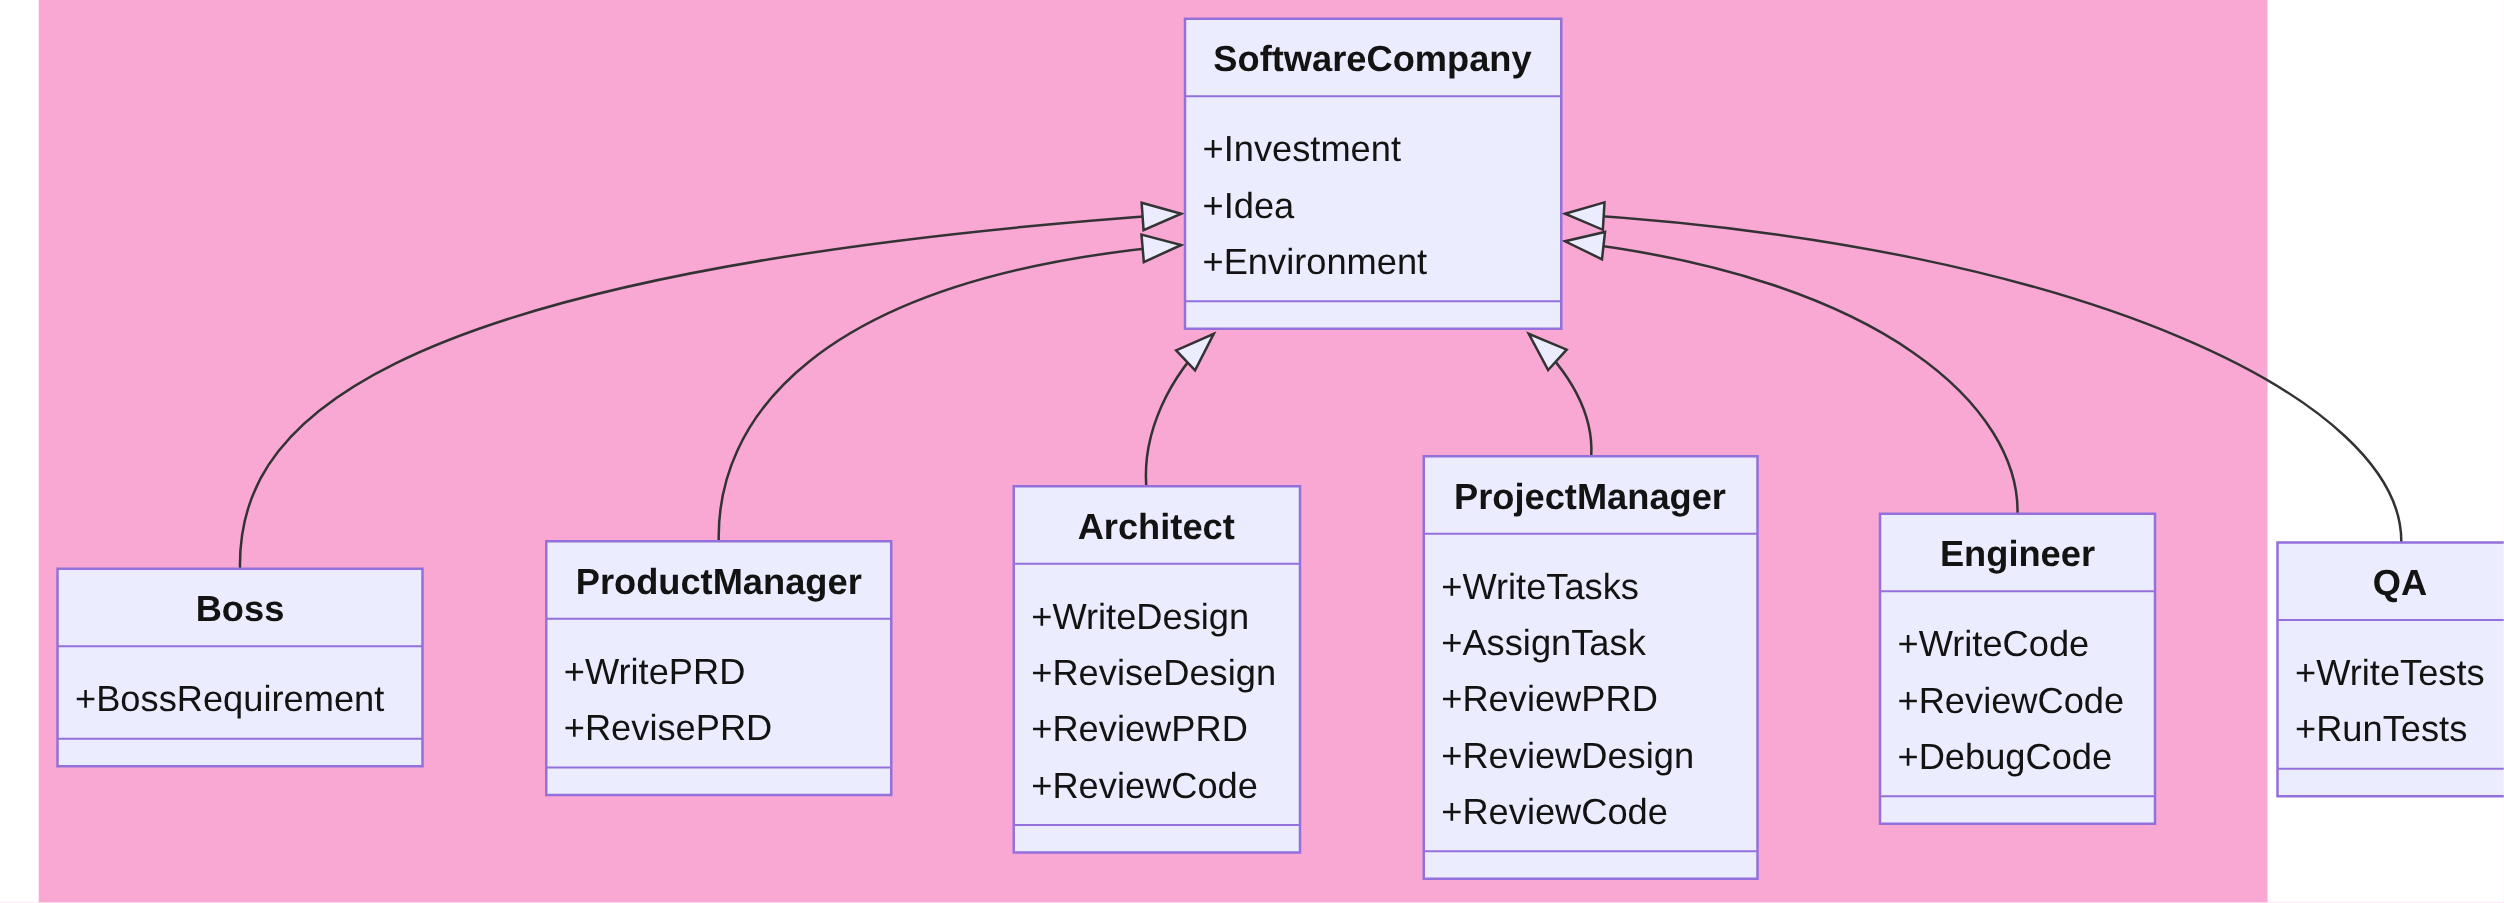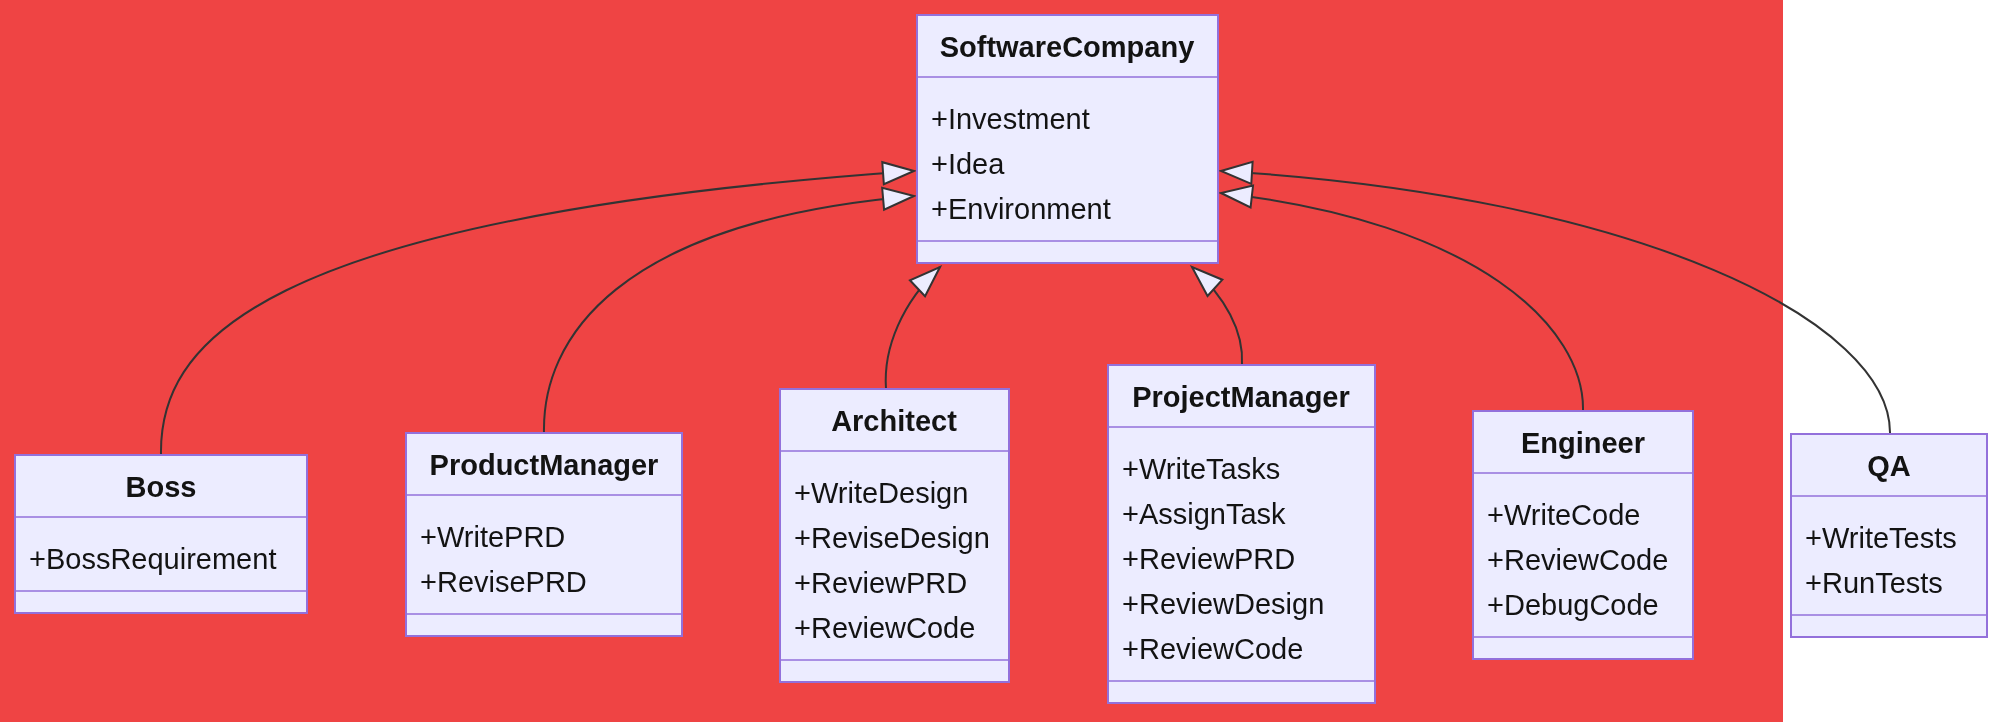--- a/index.html
+++ b/index.html
@@ -1,21 +1,22 @@
 <!DOCTYPE html>
 <html><head>
 <meta charset="utf-8">
 <style>
   html, body { margin: 0; padding: 0; background: #ffffff; }
   .stage {
     position: relative;
     width: 1783px;
     height: 722px;
-    background: #ef4444;
+    background: #f9a8d4;
     font-family: "Liberation Sans", "DejaVu Sans", sans-serif;
+    margin-left: 31px;
   }
   svg { display: block; }
   .node-rect { fill: #ECECFF; stroke: #9370DB; stroke-width: 2px; }
   .node-divider { stroke: #9370DB; stroke-width: 1.6px; }
   .edge { fill: none; stroke: #333333; stroke-width: 2px; }
   .cls-title {
     font-family: "Liberation Sans", "DejaVu Sans", sans-serif;
     font-size: 29px;
     font-weight: bold;
     fill: #131313;

